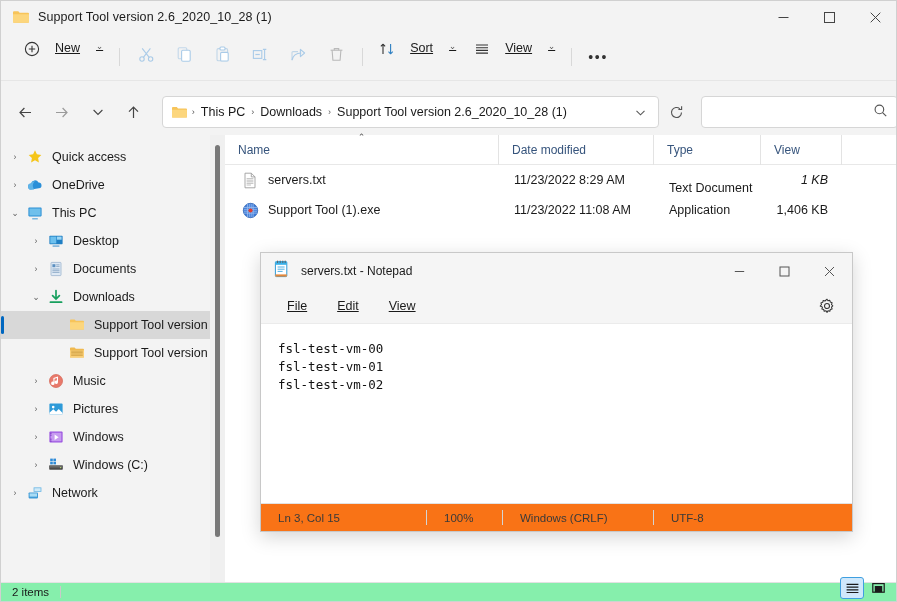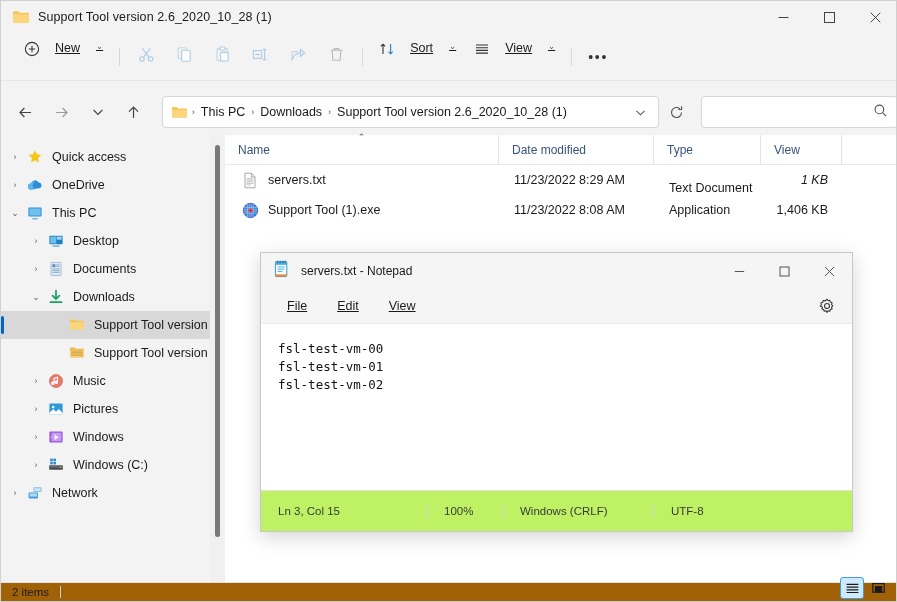--- a/index.html
+++ b/index.html
@@ -188,30 +188,30 @@
     position: absolute; right: 12px; top: 4px; width: 26px; height: 26px;
     display: flex; align-items: center; justify-content: center; border-radius: 4px; color: #333;
   }
   .np-text {
     flex: 1 1 auto; background: #fff; padding: 16px 0 0 17px;
     font-family: "DejaVu Sans Mono", monospace; font-size: 12.5px; color: #111;
     line-height: 18px; white-space: pre; overflow: hidden; outline: none;
     border-top: 1px solid #ebebeb;
   }
   .np-status {
-    height: 41px; flex: 0 0 auto; background: #bef264; border-top: 1px solid #e2e2e2;
+    height: 28px; flex: 0 0 auto; background: #f97316; border-top: 1px solid #e2e2e2;
     display: flex; align-items: center; font-size: 11.5px; color: #3a3a3a;
   }
   .np-sitem { display: flex; align-items: center; height: 28px; padding-left: 17px; }
   .np-sdiv { width: 1px; height: 15px; background: #d4d4d4; }
 
   
   .statusbar {
     position: absolute; bottom: 0; left: 0; width: 897px; height: 19px;
-    background: #a16207; border-top: 1px solid #e2e2e2;
+    background: #86efac; border-top: 1px solid #e2e2e2;
     display: flex; align-items: center;
   }
   .sb-text { font-size: 11.5px; color: #1a1a1a; margin-left: 11px; }
   .sb-div { width: 1px; height: 12px; background: #c9c9c9; margin-left: 11px; }
   .viewbtns { position: absolute; right: 8px; bottom: 2px; display: flex; gap: 2px; }
   .vbtn {
     width: 24px; height: 22px; display: flex; align-items: center; justify-content: center;
     border-radius: 3px;
   }
   .vbtn.active { background: #cfe8fb; border: 1px solid #3f9fe0; }
@@ -599,21 +599,21 @@
                 <svg width="17" height="17" viewBox="0 0 17 17">
                   <circle cx="8.5" cy="8.5" r="7.2" fill="#3b79d8"></circle>
                   <circle cx="8.5" cy="8.5" r="7.2" fill="none" stroke="#2b5fb0" stroke-width=".8"></circle>
                   <path d="M1.8 5.4h13.4M1.8 7.3h13.4M1.8 9.2h13.4M1.8 11.1h13.4" stroke="#9ec0f0" stroke-width=".8"></path>
                   <path d="M5.4 1.8v13.4M7.3 1.8v13.4M9.2 1.8v13.4M11.1 1.8v13.4" stroke="#9ec0f0" stroke-width=".8"></path>
                   <circle cx="8.5" cy="8.5" r="2.1" fill="#e03c31"></circle>
                 </svg>
               </span>
               <span>Support Tool (1).exe</span>
             </div>
-            <div class="fcell" style="width: 155px;">11/23/2022 8:08 AM</div>
+            <div class="fcell" style="width: 155px;">11/23/2022 11:08 AM</div>
             <div class="fcell" style="width: 107px;">Application</div>
             <div class="fcell num" style="width: 81px;">1,406 KB</div>
           </div>
         </div>
     </div>
   </div>
 
   <div class="notepad">
     <div class="np-title">
       <span class="np-title-icon">

